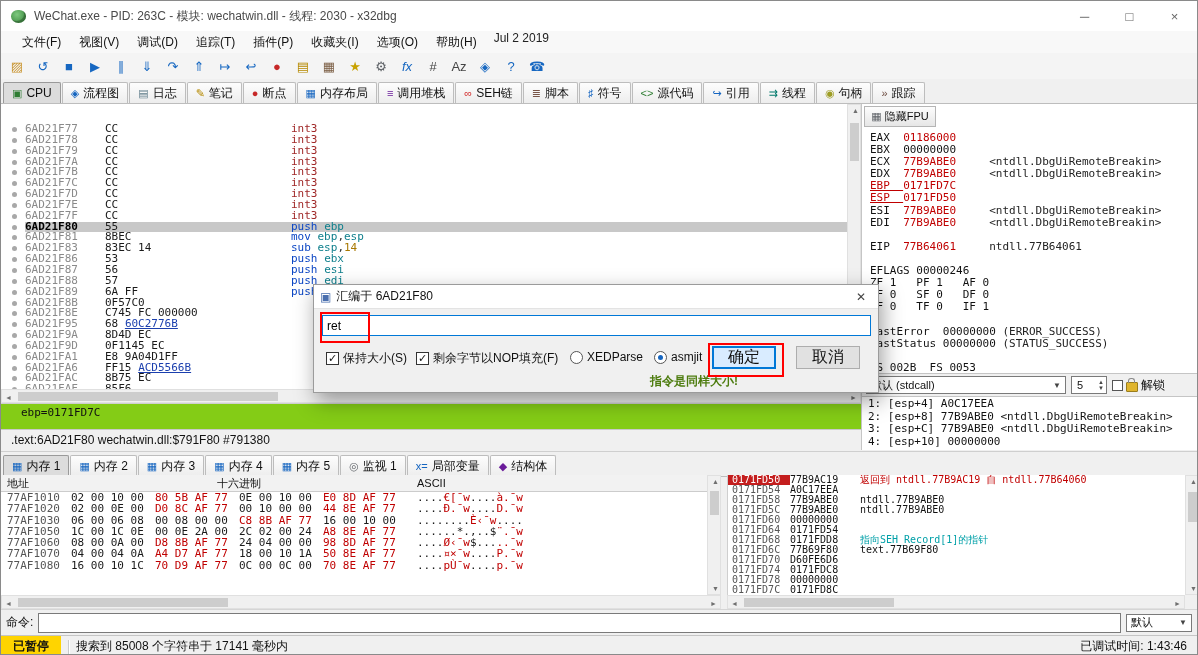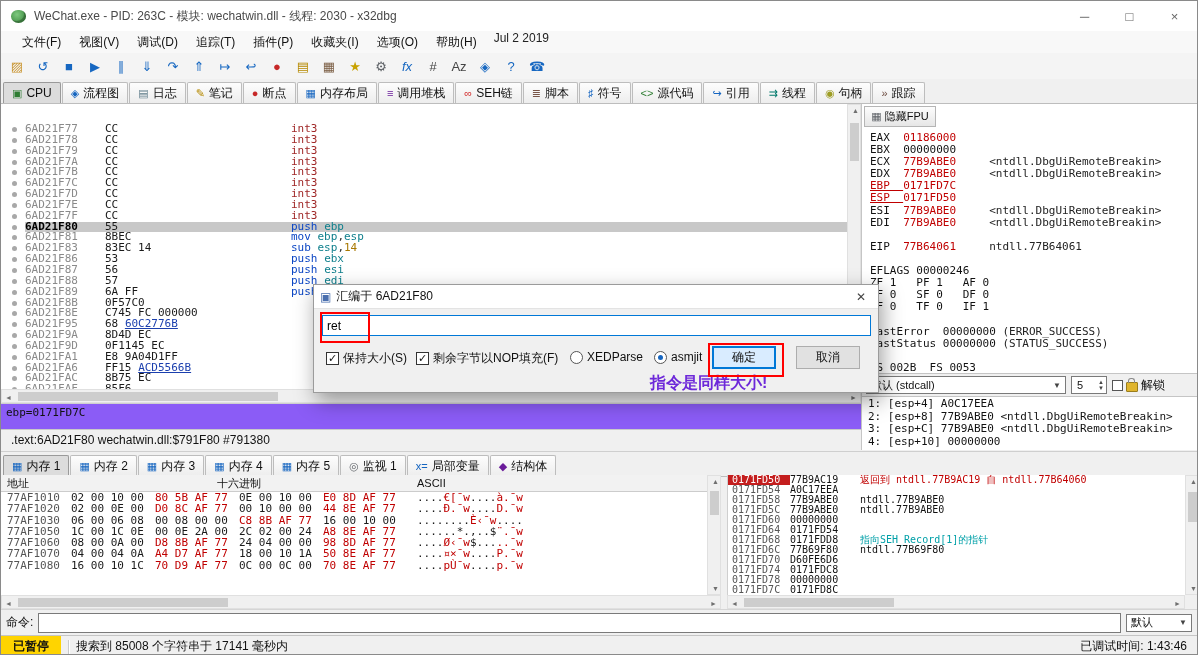--- a/index.html
+++ b/index.html
@@ -43,22 +43,22 @@
   .bu{color:#1b3fae;text-decoration:underline}
   .dasm{color:#333}
   .i{color:#a02828}.m{color:#0b46c4}.r{color:#0e7f8c}.n{color:#a87800}.p{color:#333}
 
   
   .sb{position:absolute;background:#f0f0f0;border:1px solid #e0e0e0;box-sizing:border-box}
   .sb .arr{position:absolute;color:#6f6f6f;font-size:7px;line-height:1}
   .sb .thumb{position:absolute;background:#cdcdcd}
 
   
-  .infobox{position:absolute;left:0;top:402px;width:860px;height:26px;background:#8b5cf6;border-top:1px solid #cfcfcf;
-           font-family:"DejaVu Sans Mono",monospace;font-size:11px;padding:2px 5px;box-sizing:border-box}
+  .infobox{position:absolute;left:0;top:402px;width:860px;height:26px;background:#84cc16;border-top:1px solid #cfcfcf;
+           font-family:"DejaVu Sans Mono",monospace;font-size:11px;padding:2px 20px;box-sizing:border-box}
   .addrline{position:absolute;left:0;top:428px;width:860px;height:21px;background:#f0f0f0;border-top:1px solid #c9c9c9;
             display:flex;align-items:center;padding-left:10px;box-sizing:border-box}
 
   
   .regs{position:absolute;left:860px;top:103px;width:338px;height:269px;background:#fff;border-left:1px solid #c5c5c5;overflow:hidden;box-sizing:border-box}
   .fpu-btn{margin:2px;width:70px;height:19px;background:linear-gradient(#fdfdfd,#e6e6e6);border:1px solid #b5b5b5;
            display:flex;align-items:center;justify-content:center;font-size:11px;gap:3px}
   .rrows{padding:3px 0 0 8px}
   .rrow{height:12.1px;line-height:12.1px;white-space:pre;font-family:"DejaVu Sans Mono",monospace;font-size:11px}
   .red{color:#c00000}.rv{color:#111}.rn{color:#111}.rc{color:#222}.sp{color:#111}
@@ -117,24 +117,24 @@
   .dlg-icon{color:#4a6fae;font-size:12px}
   .dlg-close{margin-left:auto;width:34px;height:23px;display:flex;align-items:center;justify-content:center;color:#444}
   .dlg-input{position:absolute;left:8px;top:30px;width:549px;height:21px;border:1px solid #0078d7;background:#fff;
              font:12px "Liberation Sans",sans-serif;padding:0 4px;box-sizing:border-box}
   .dlg-cb,.dlg-rd{position:absolute;top:65px;display:flex;align-items:center;gap:4px;font-size:12px}
   .cbx{width:13px;height:13px;border:1px solid #333;background:#fff;display:inline-flex;align-items:center;justify-content:center;
        font-size:11px;line-height:1;box-sizing:border-box;color:#111}
   .rdo{width:13px;height:13px;border:1px solid #555;border-radius:50%;background:#fff;display:inline-flex;align-items:center;justify-content:center;box-sizing:border-box}
   .rdo.on::after{content:"";width:5px;height:5px;border-radius:50%;background:#1565c0}
   .btn{position:absolute;top:61px;width:64px;height:23px;display:flex;align-items:center;justify-content:center;
-       background:#e1e1e1;border:1px solid #adadad;font-size:12px;box-sizing:border-box}
+       background:#e1e1e1;border:1px solid #adadad;font-size:16px;box-sizing:border-box}
   .btn.primary{left:398px;background:#d9ecff;border:2px solid #0078d7}
   .btn.cancel{left:482px}
-  .dlg-hint{position:absolute;left:336px;top:88px;color:#6d28d9;font-weight:bold;font-size:16px}
+  .dlg-hint{position:absolute;left:336px;top:88px;color:#4d7c0f;font-weight:bold;font-size:12px}
   .anno{position:absolute;border:2px solid #ff0000;z-index:60;pointer-events:none}
   .anno1{left:6px;top:27px;width:46px;height:27px}
   .anno2{left:394px;top:58px;width:72px;height:30px}
 </style>
 </head>
 <body>
 
 <div id="app">
 
   <div class="titlebar">
@@ -414,21 +414,21 @@
 
   <div class="stack">
     <div>
         <div class="srow"><span class="st-addr csp">0171FD50</span><span class="st-val">77B9AC19</span><span class="st-com com-red">返回到 ntdll.77B9AC19 自 ntdll.77B64060</span></div>
         <div class="srow"><span class="st-addr">0171FD54</span><span class="st-val">A0C17EEA</span><span class="st-com"></span></div>
         <div class="srow"><span class="st-addr">0171FD58</span><span class="st-val">77B9ABE0</span><span class="st-com">ntdll.77B9ABE0</span></div>
         <div class="srow"><span class="st-addr">0171FD5C</span><span class="st-val">77B9ABE0</span><span class="st-com">ntdll.77B9ABE0</span></div>
         <div class="srow"><span class="st-addr">0171FD60</span><span class="st-val">00000000</span><span class="st-com"></span></div>
         <div class="srow"><span class="st-addr">0171FD64</span><span class="st-val">0171FD54</span><span class="st-com"></span></div>
         <div class="srow"><span class="st-addr">0171FD68</span><span class="st-val">0171FDD8</span><span class="st-com com-cyan">指向SEH_Record[1]的指针</span></div>
-        <div class="srow"><span class="st-addr">0171FD6C</span><span class="st-val">77B69F80</span><span class="st-com">ntdll.77B69F80</span></div>
+        <div class="srow"><span class="st-addr">0171FD6C</span><span class="st-val">77B69F80</span><span class="st-com">text.77B69F80</span></div>
         <div class="srow"><span class="st-addr">0171FD70</span><span class="st-val">D60FE6D6</span><span class="st-com"></span></div>
         <div class="srow"><span class="st-addr">0171FD74</span><span class="st-val">0171FDC8</span><span class="st-com"></span></div>
         <div class="srow"><span class="st-addr">0171FD78</span><span class="st-val">00000000</span><span class="st-com"></span></div>
         <div class="srow"><span class="st-addr">0171FD7C</span><span class="st-val">0171FD8C</span><span class="st-com"></span></div>
       </div>
   </div>
   <div class="sb" style="left:1184px;top:474px;width:14px;height:120px">
     <span class="arr" style="left:4px;top:2px">▲</span>
     <span class="arr" style="left:4px;bottom:2px">▼</span>
     <div class="thumb" style="left:2px;top:16px;width:9px;height:30px"></div>

